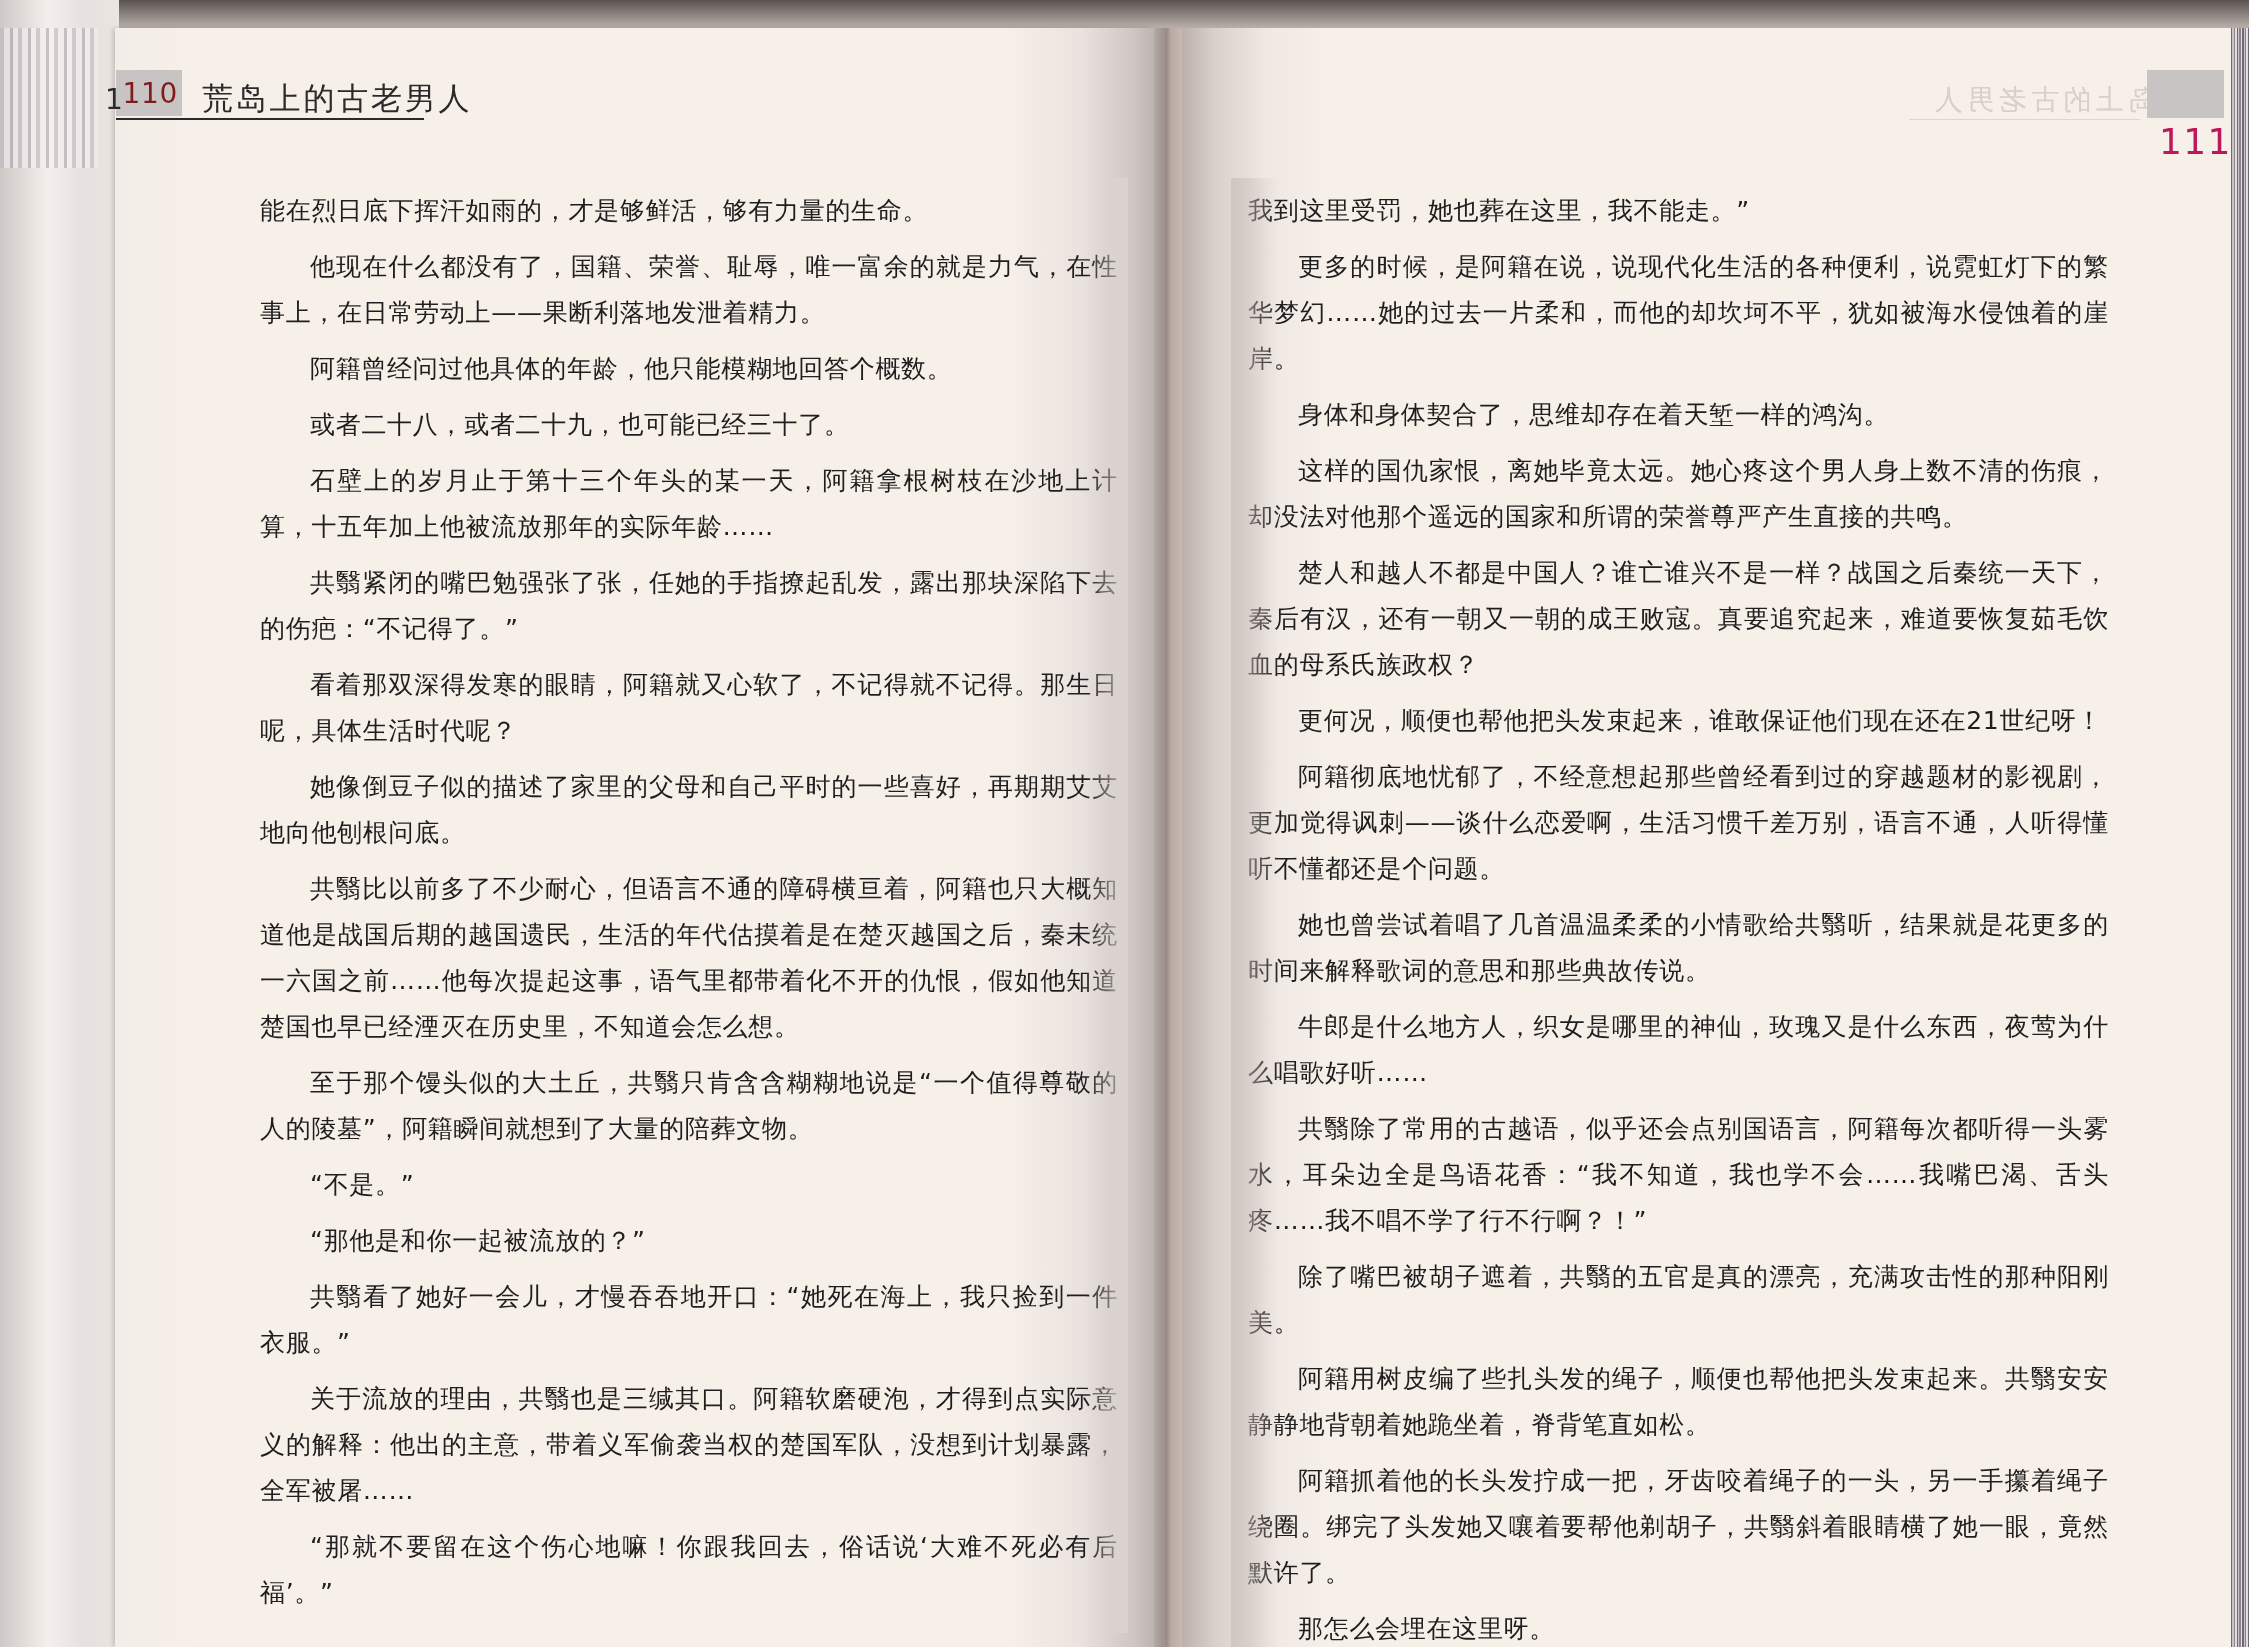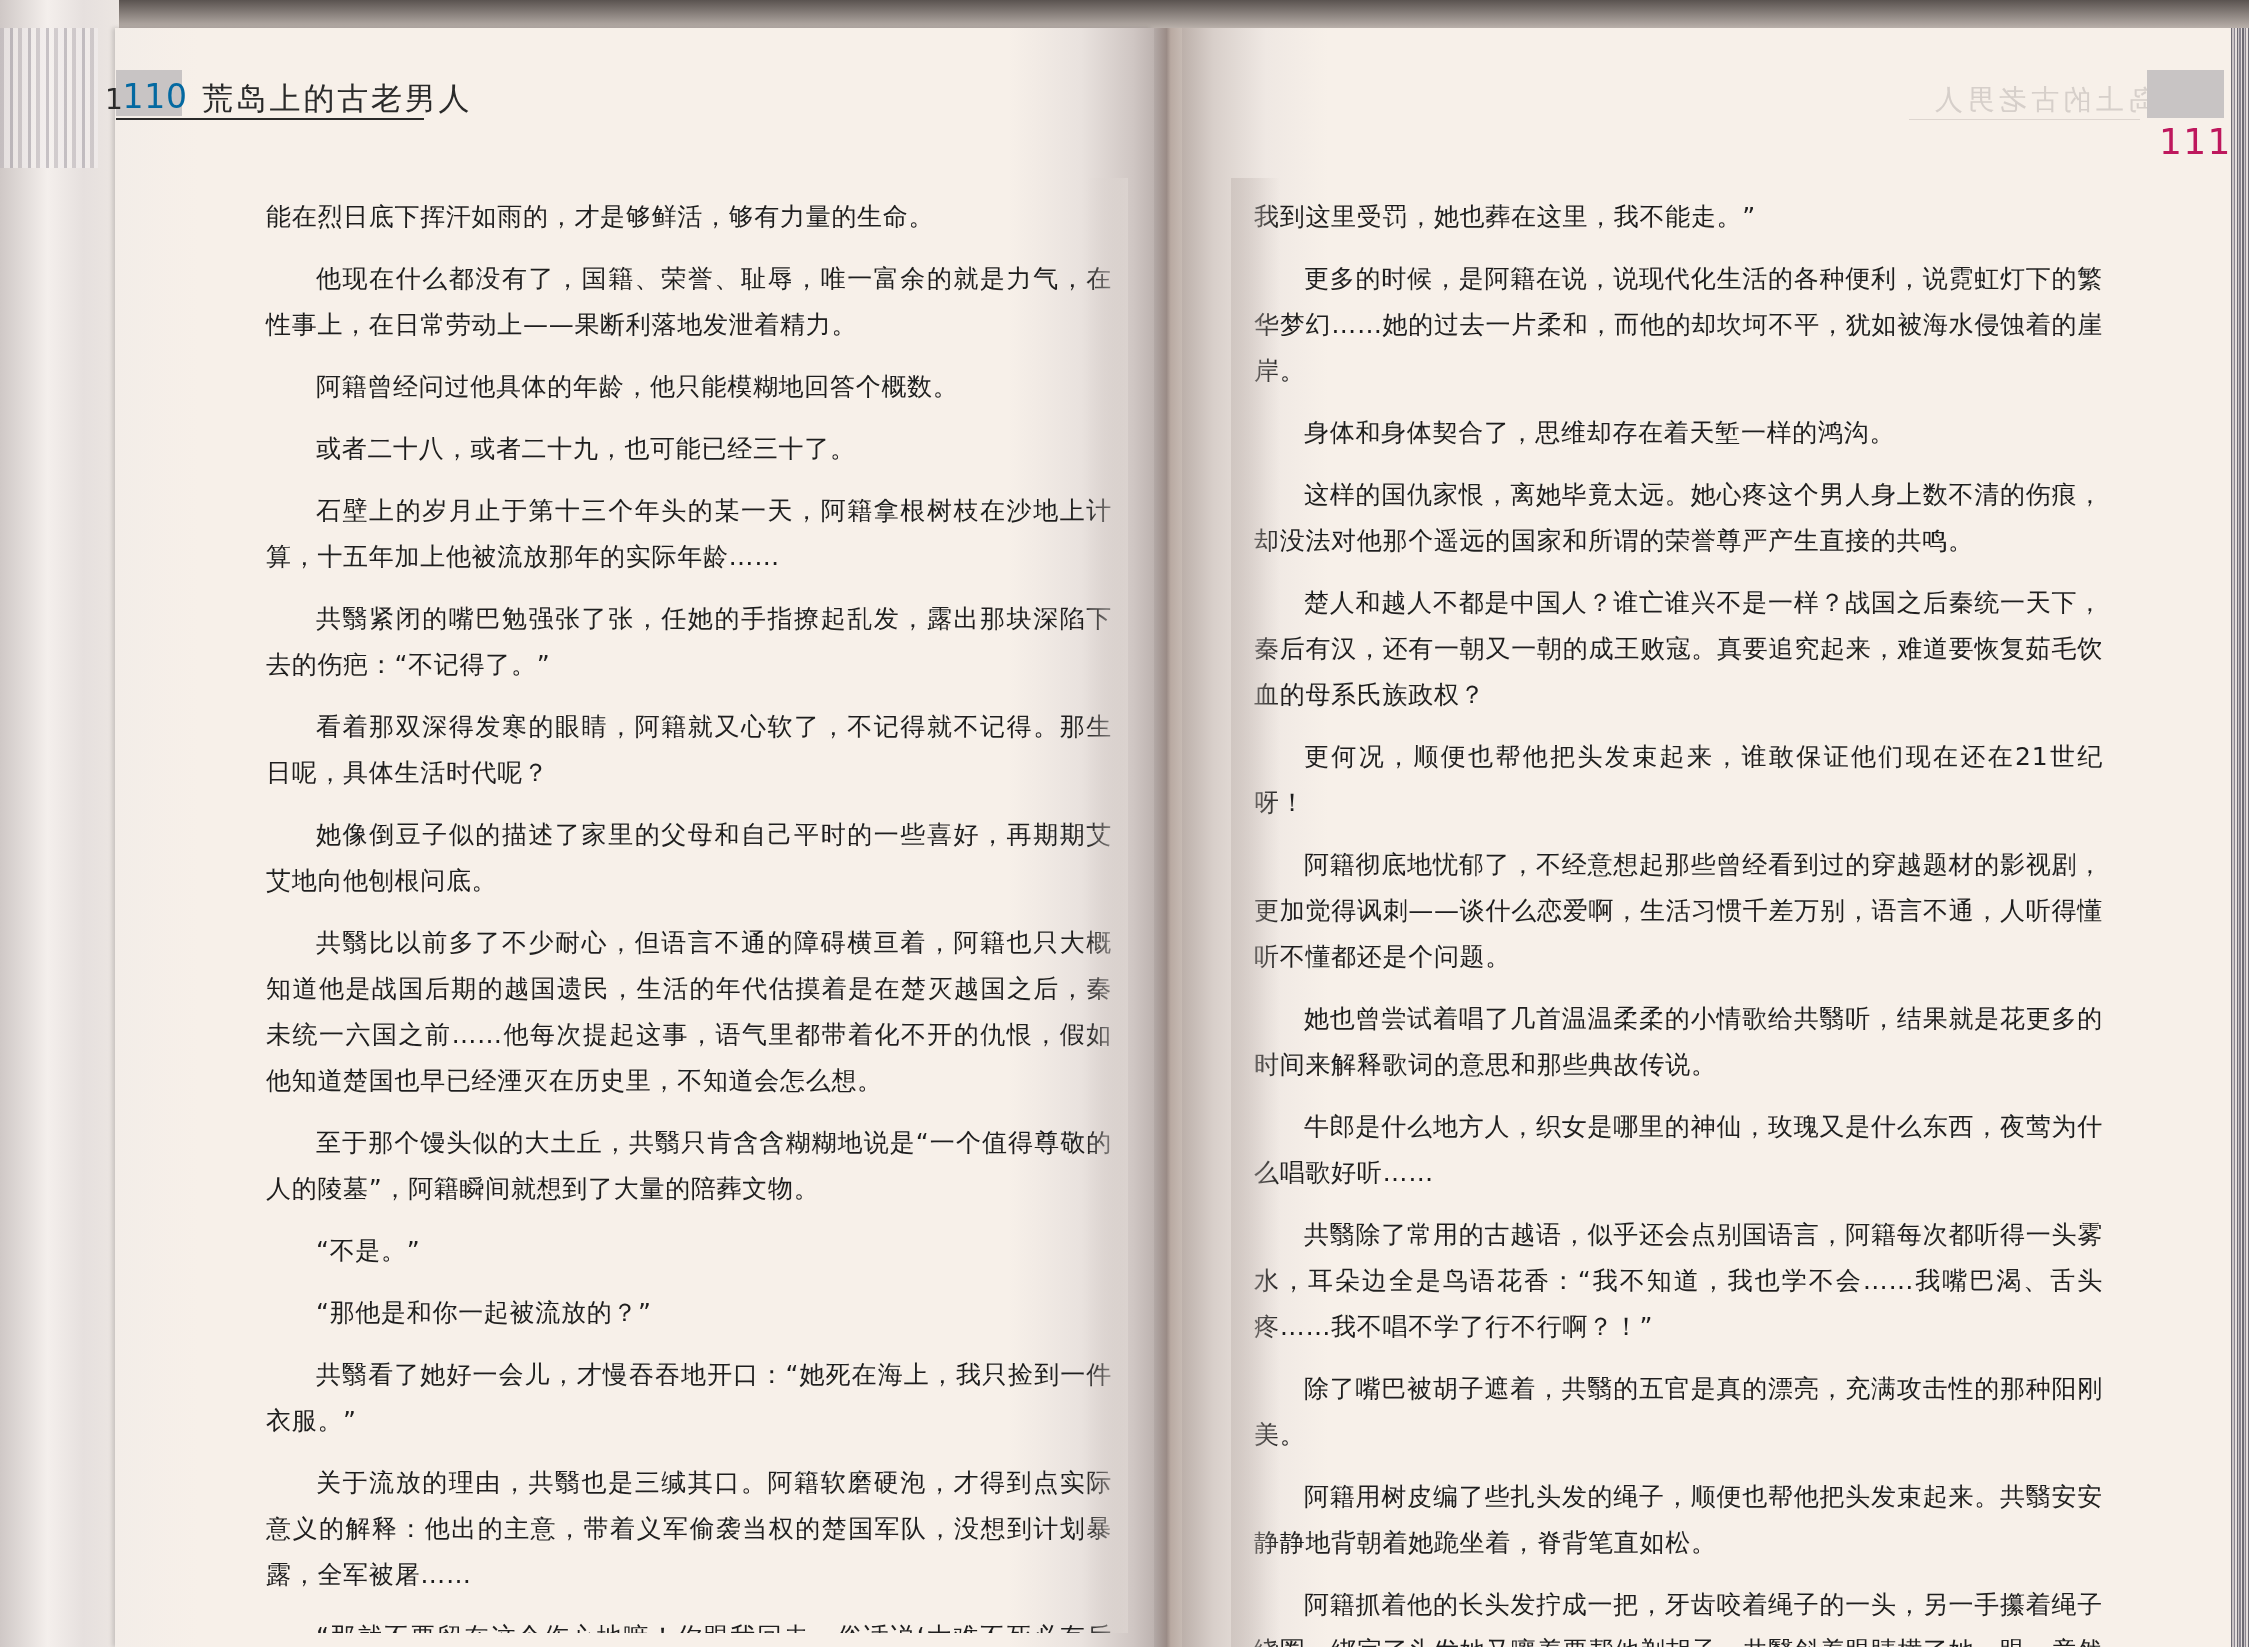--- a/index.html
+++ b/index.html
@@ -48,21 +48,21 @@
     position: absolute; left: 91px; top: 70px; height: 49px; width: 364px;
   }
   .hdr-left .num-box {
     position: absolute; left: 24.5px; top: 0; width: 66px; height: 46px;
     background: #c8c4c4;
   }
   .hdr-left .stub {
     position: absolute; left: 14px; top: 12.6px; font-size: 28px; color: #2a2a2a;
   }
   .hdr-left .num {
-    position: absolute; left: 31.5px; top: 7px; font-size: 33px; color: #0369a1;
+    position: absolute; left: 31.5px; top: 7px; font-size: 28px; color: #7f1d1d;
     letter-spacing: 0.7px;
   }
   .hdr-left .title {
     position: absolute; left: 111px; top: 8.4px; font-size: 31px; color: #2a2a2a;
     letter-spacing: 2.8px; white-space: nowrap;
   }
   .hdr-left .rule {
     position: absolute; left: 24.5px; top: 48px; width: 308px; height: 2.1px; background: #2a2a2a;
   }
   .hdr-right {
@@ -83,21 +83,21 @@
   }
 
   
   .col {
     position: absolute; color: #1e1e1e;
     font-size: 25px; line-height: 46px;
   }
   .col.left { left: 250px; top: 178px; width: 878px; }
   .col.right { left: 1238px; top: 178px; width: 881px; }
   .col p {
-    margin: 16px; text-indent: 2em; text-align: justify; letter-spacing: 0.7px;
+    margin: 10px; text-indent: 2em; text-align: justify; letter-spacing: 0.7px;
   }
   .col p.cont { text-indent: 0; }
   .col.left { overflow: hidden; height: 1455px; }
   .col.left::after {
     content: ""; position: absolute; top: 0; right: 0; width: 42px; height: 100%;
     background: linear-gradient(90deg, rgba(246,239,232,0), rgba(220,212,208,.85));
   }
   .col.right::before {
     content: ""; position: absolute; top: 0; left: -7px; width: 49px; height: 100%;
     background: linear-gradient(90deg, rgba(205,195,190,.85), rgba(246,239,232,0));

